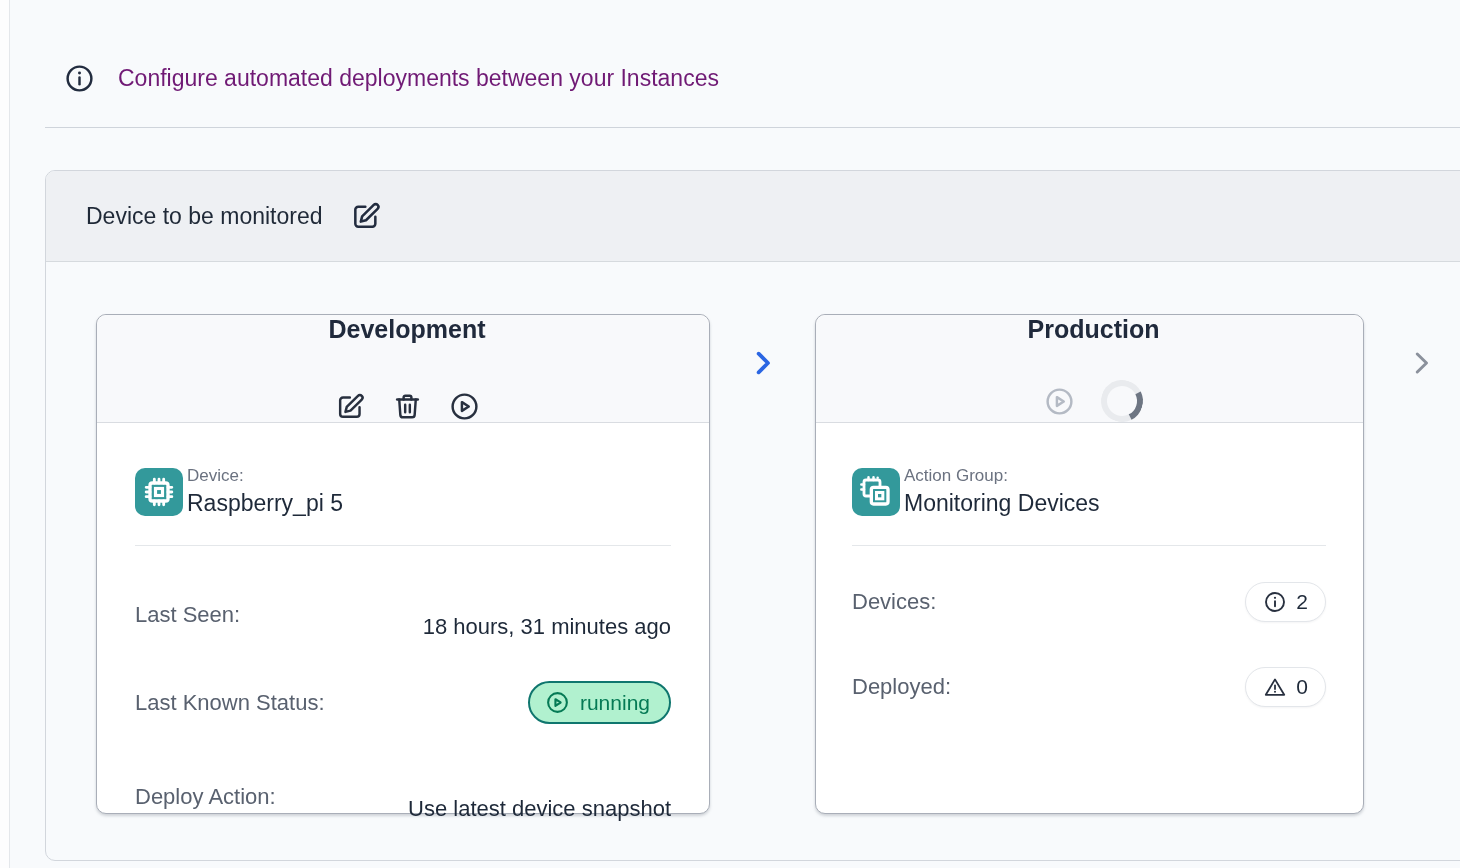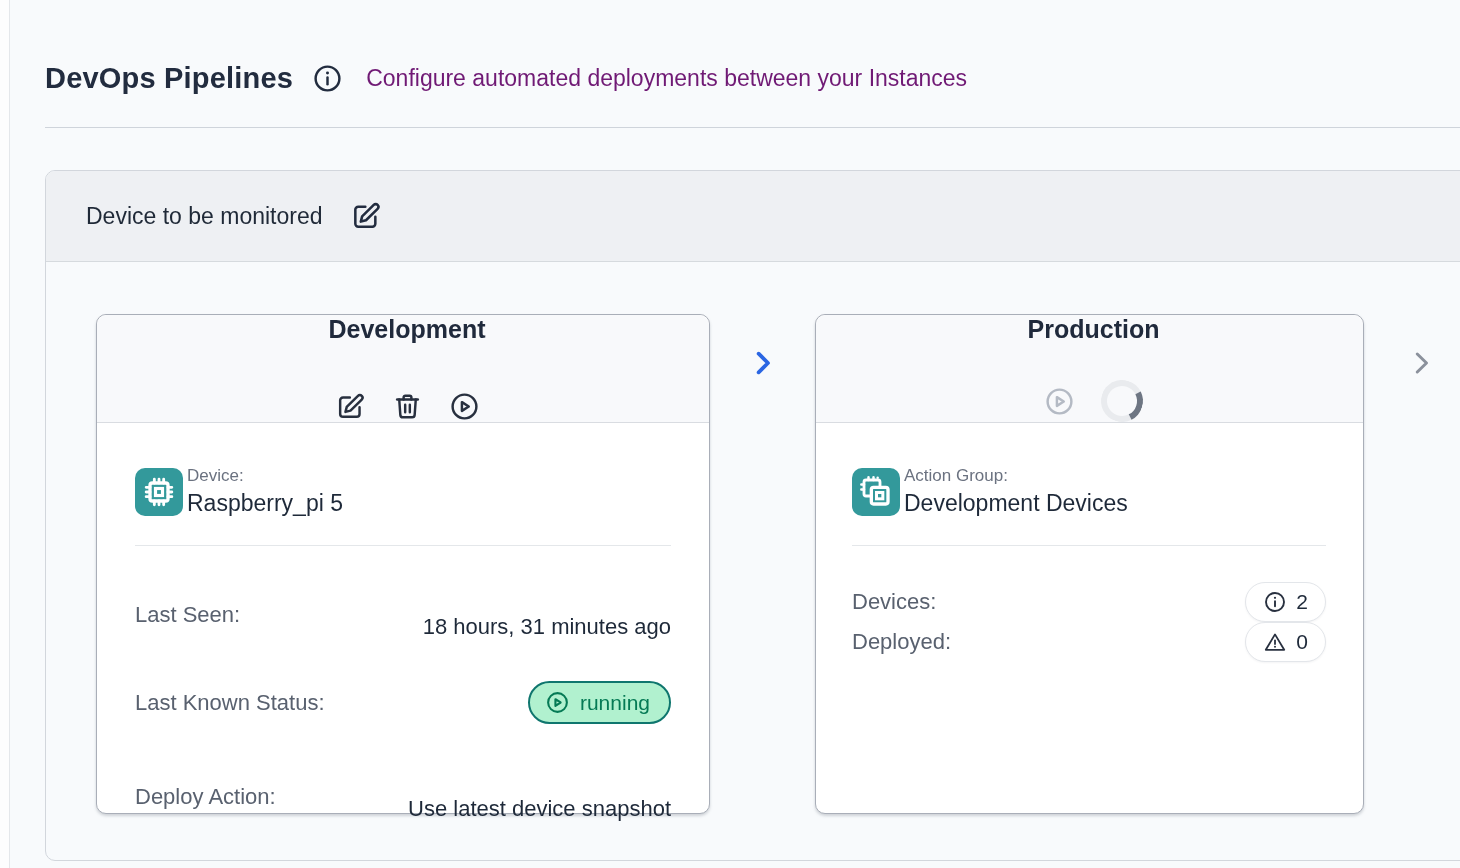--- a/index.html
+++ b/index.html
@@ -102,21 +102,21 @@
   
   .info-row{
     display:flex;justify-content:space-between;align-items:center;
   }
   .info-row .lbl{font-size:22px;color:#59616f;}
   .info-row .val{font-size:22px;color:#1e2939;margin-top:25px;}
   .mt-43{margin-top:43px;}
   .mt-41{margin-top:41px;}
   .mt-47{margin-top:47px;}
   .mt-36{margin-top:36px;}
-  .mt-45{}
+  .mt-45{margin-top:45px;}
   
   .status-badge{
     display:inline-flex;align-items:center;gap:10px;
     background:#b1f1cf;border:2px solid #0f766e;border-radius:9999px;
     padding:7px 19px 7px 15px;
     color:#057a55;font-size:21px;
   }
   .status-badge svg{width:25px;height:25px;}
   
   .count-pill{
@@ -136,21 +136,20 @@
   .connector svg{width:30px;height:30px;}
   .connector.blue{color:#2b66e3;}
   .connector.gray{width:auto;margin-left:42px;color:#8b919c;}
 </style>
 </head>
 <body>
 
 <div class="content">
 
   <div class="header-row">
-    <span class="page-title">DevOps Pipelines</span>
     <span class="info-icon">
       <svg viewBox="0 0 24 24" fill="none" stroke="currentColor" stroke-width="1.9" stroke-linecap="round">
         <circle cx="12" cy="12" r="9.2"></circle>
         <path d="M12 11.2v5.2"></path>
         <circle cx="12" cy="7.7" r="1.15" fill="currentColor" stroke="none"></circle>
       </svg>
     </span>
     <span class="page-subtitle">Configure automated deployments between your Instances</span>
   </div>
   <hr class="header-divider">
@@ -257,21 +256,21 @@
             <span class="device-avatar">
               <svg viewBox="0 0 24 24" fill="none" stroke="currentColor" stroke-linecap="round">
                 <rect x="4.8" y="4.8" width="9.6" height="9.6" rx="1.2" stroke-width="1.7"></rect>
                 <path stroke-width="1.5" d="M7.5 4.8V3.2M10.5 4.8V3.2M4.8 7.5H3.2M4.8 10.5H3.2M7.5 3.2v0M13 3.4v0"></path>
                 <rect x="9.2" y="9.2" width="10" height="10" rx="1.3" stroke-width="2" fill="#33999b"></rect>
                 <rect x="12.3" y="12.3" width="3.8" height="3.8" stroke-width="1.8"></rect>
               </svg>
             </span>
             <span class="device-meta">
               <div class="sub">Action Group:</div>
-              <div class="name">Development Devices</div>
+              <div class="name">Monitoring Devices</div>
             </span>
           </div>
           <hr class="body-divider">
 
           <div class="info-row mt-36">
             <span class="lbl">Devices:</span>
             <span class="count-pill">
               <svg viewBox="0 0 24 24" fill="none" stroke="currentColor" stroke-width="1.9" stroke-linecap="round">
                 <circle cx="12" cy="12" r="9"></circle>
                 <path d="M12 11.2v5"></path>

